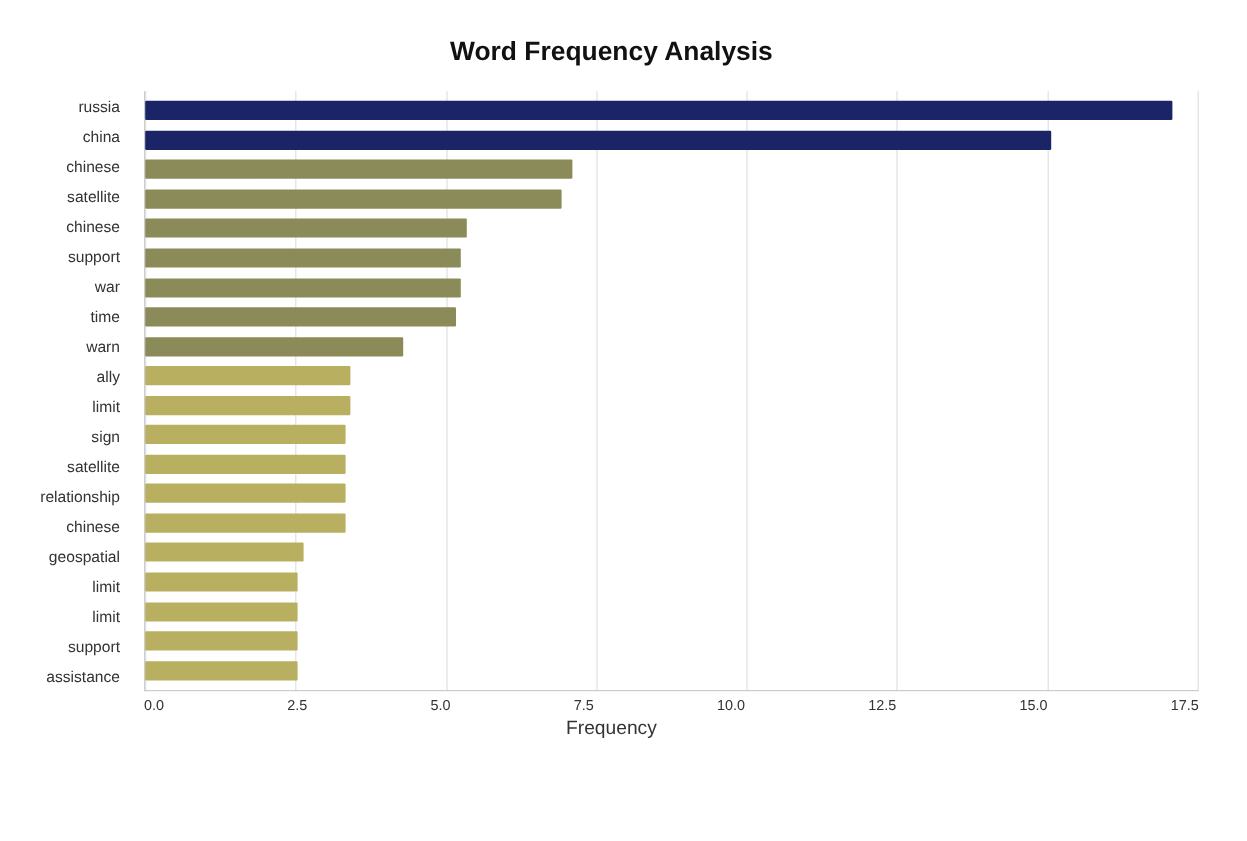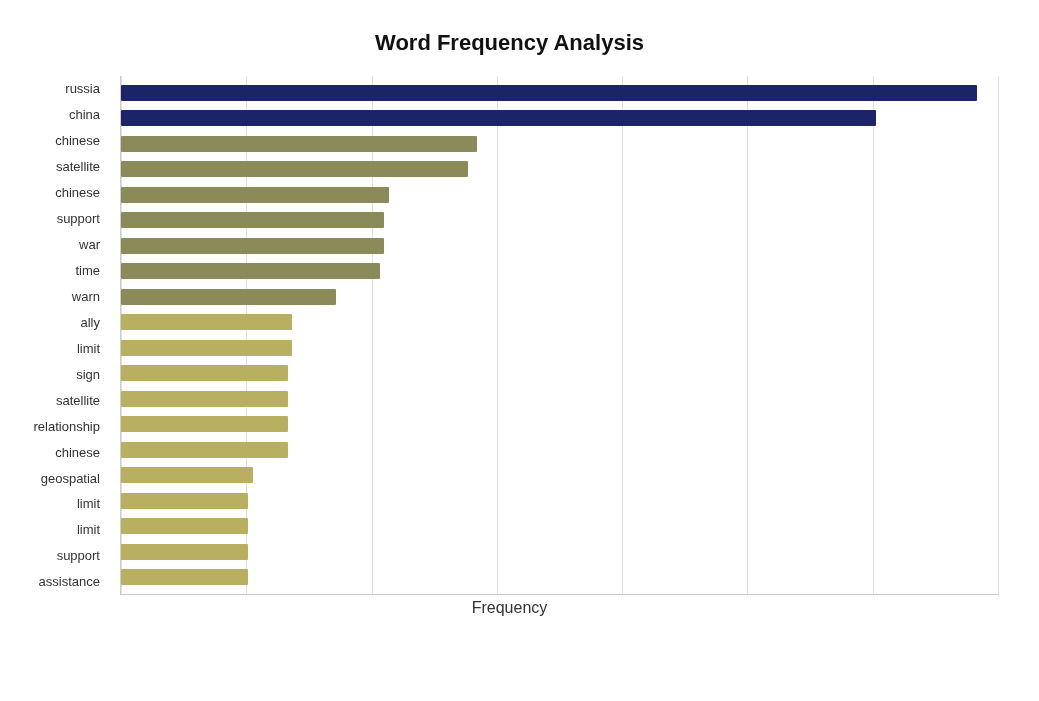--- a/index.html
+++ b/index.html
@@ -201,15 +201,25 @@
             </div>
             <div class="bar-row">
               <div class="bar" style="width: 14.5%; background-color: rgb(184, 176, 96);"></div>
             </div>
             <div class="bar-row">
               <div class="bar" style="width: 14.5%; background-color: rgb(184, 176, 96);"></div>
             </div>
           </div>
       </div>
     </div>
+    <div class="x-axis" id="x-axis">
+        <div class="x-label">0.0</div>
+        <div class="x-label">2.5</div>
+        <div class="x-label">5.0</div>
+        <div class="x-label">7.5</div>
+        <div class="x-label">10.0</div>
+        <div class="x-label">12.5</div>
+        <div class="x-label">15.0</div>
+        <div class="x-label">17.5</div>
+      </div>
     <div class="x-axis-title">Frequency</div>
   </div>
 </div>
 
 </body></html>

